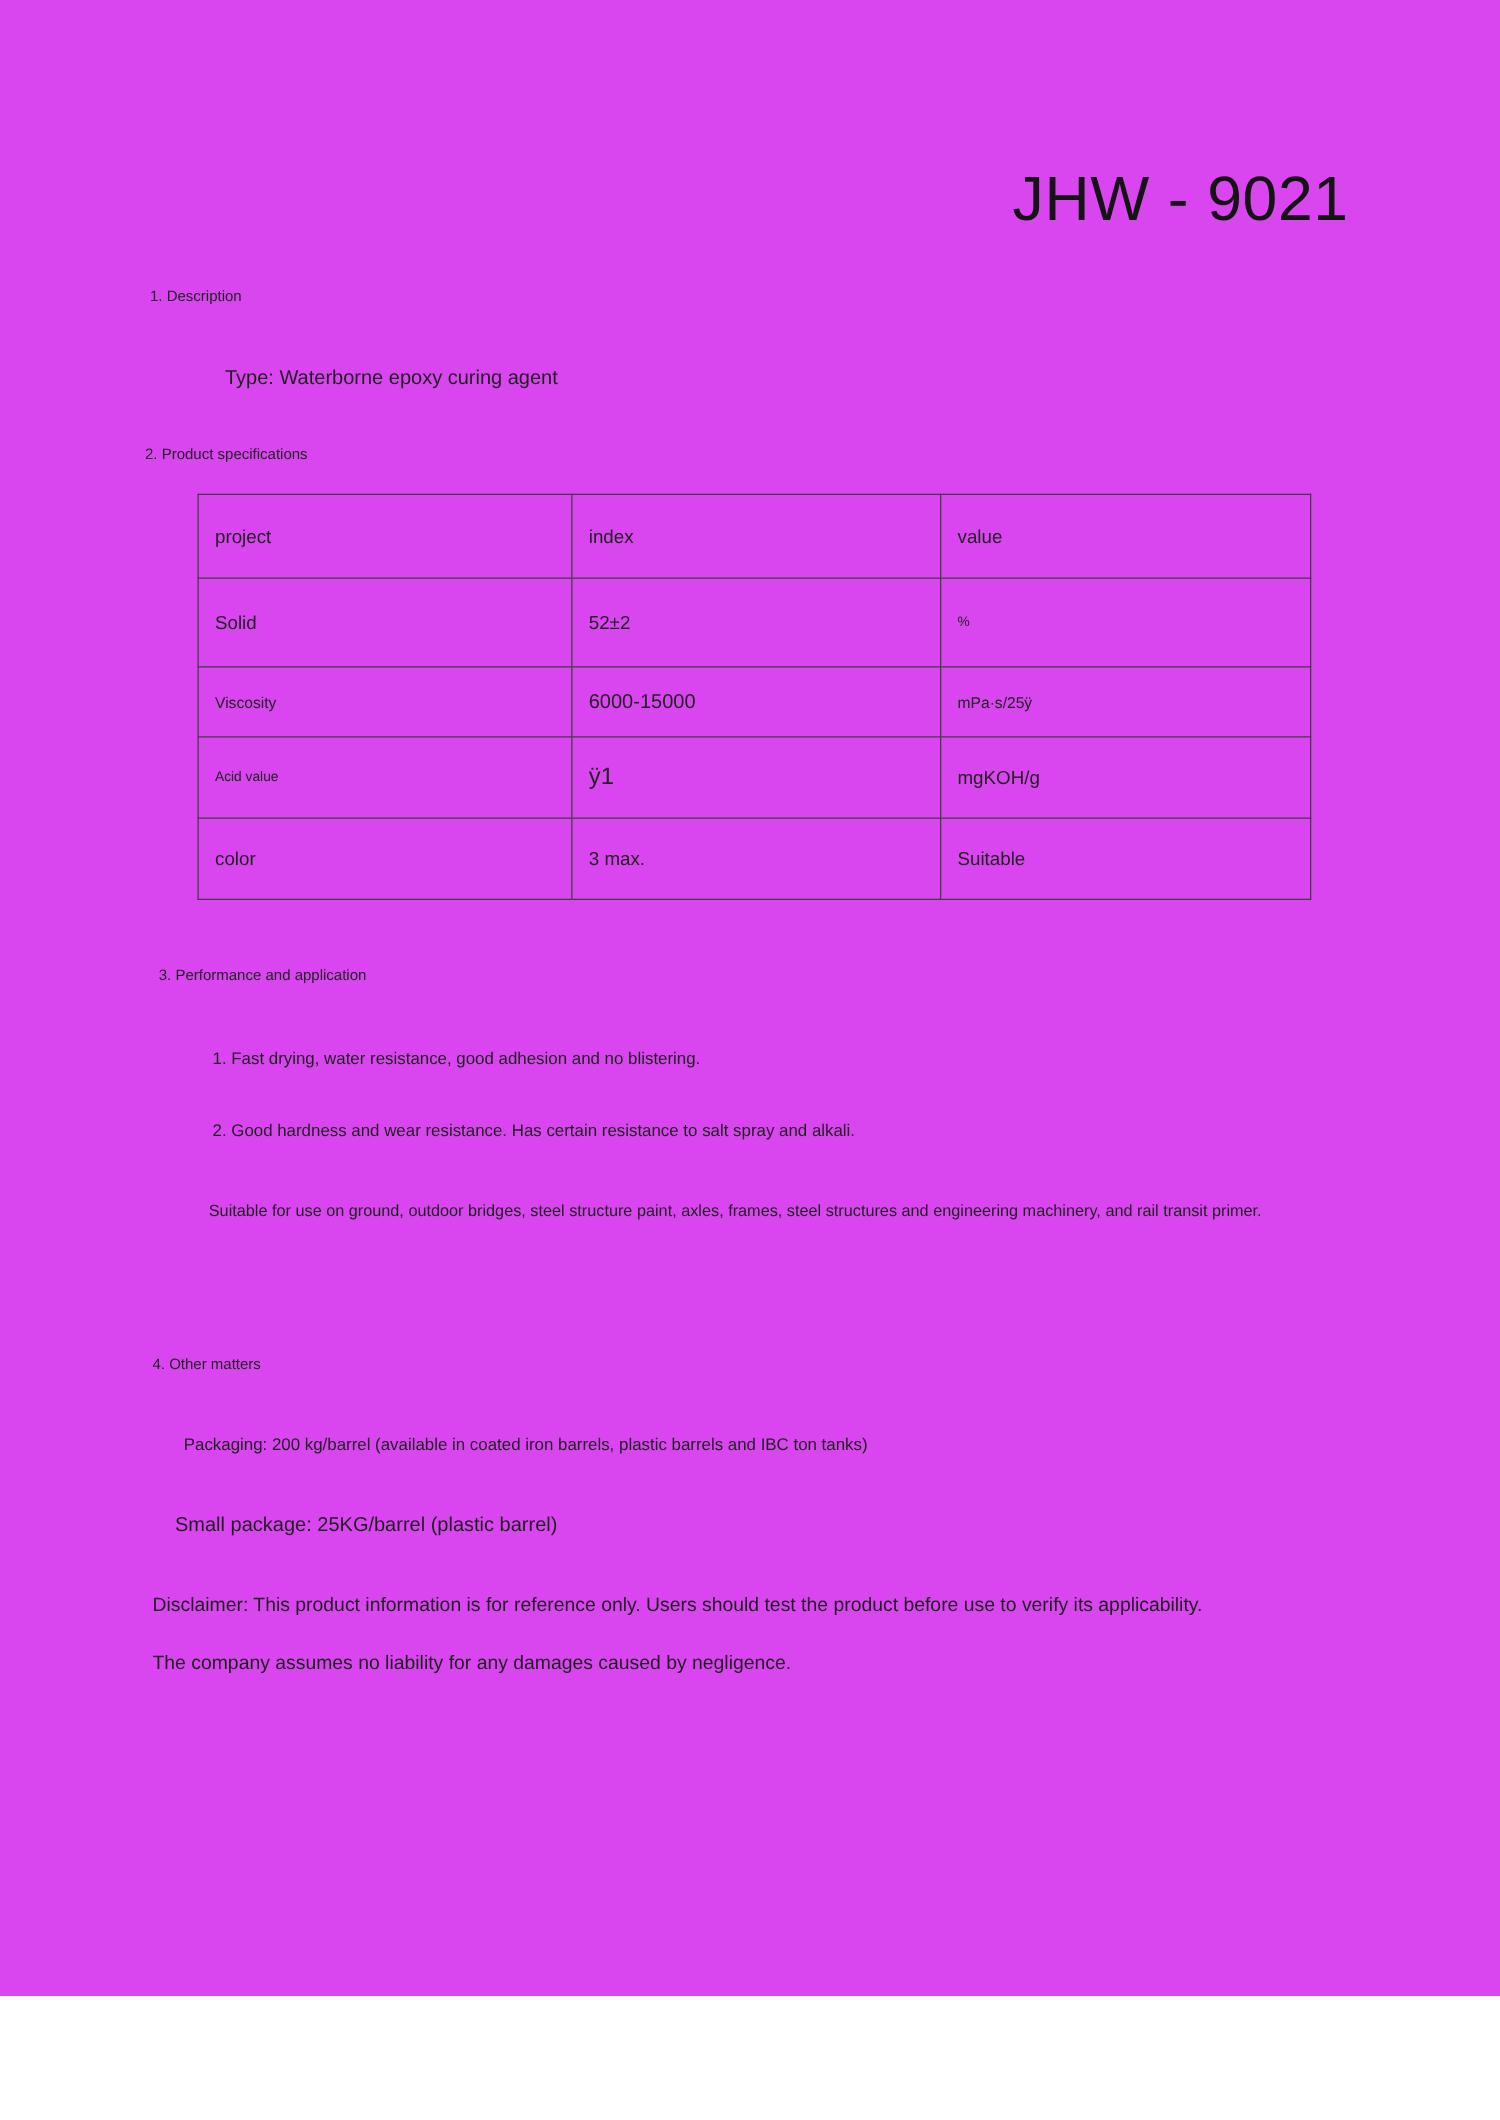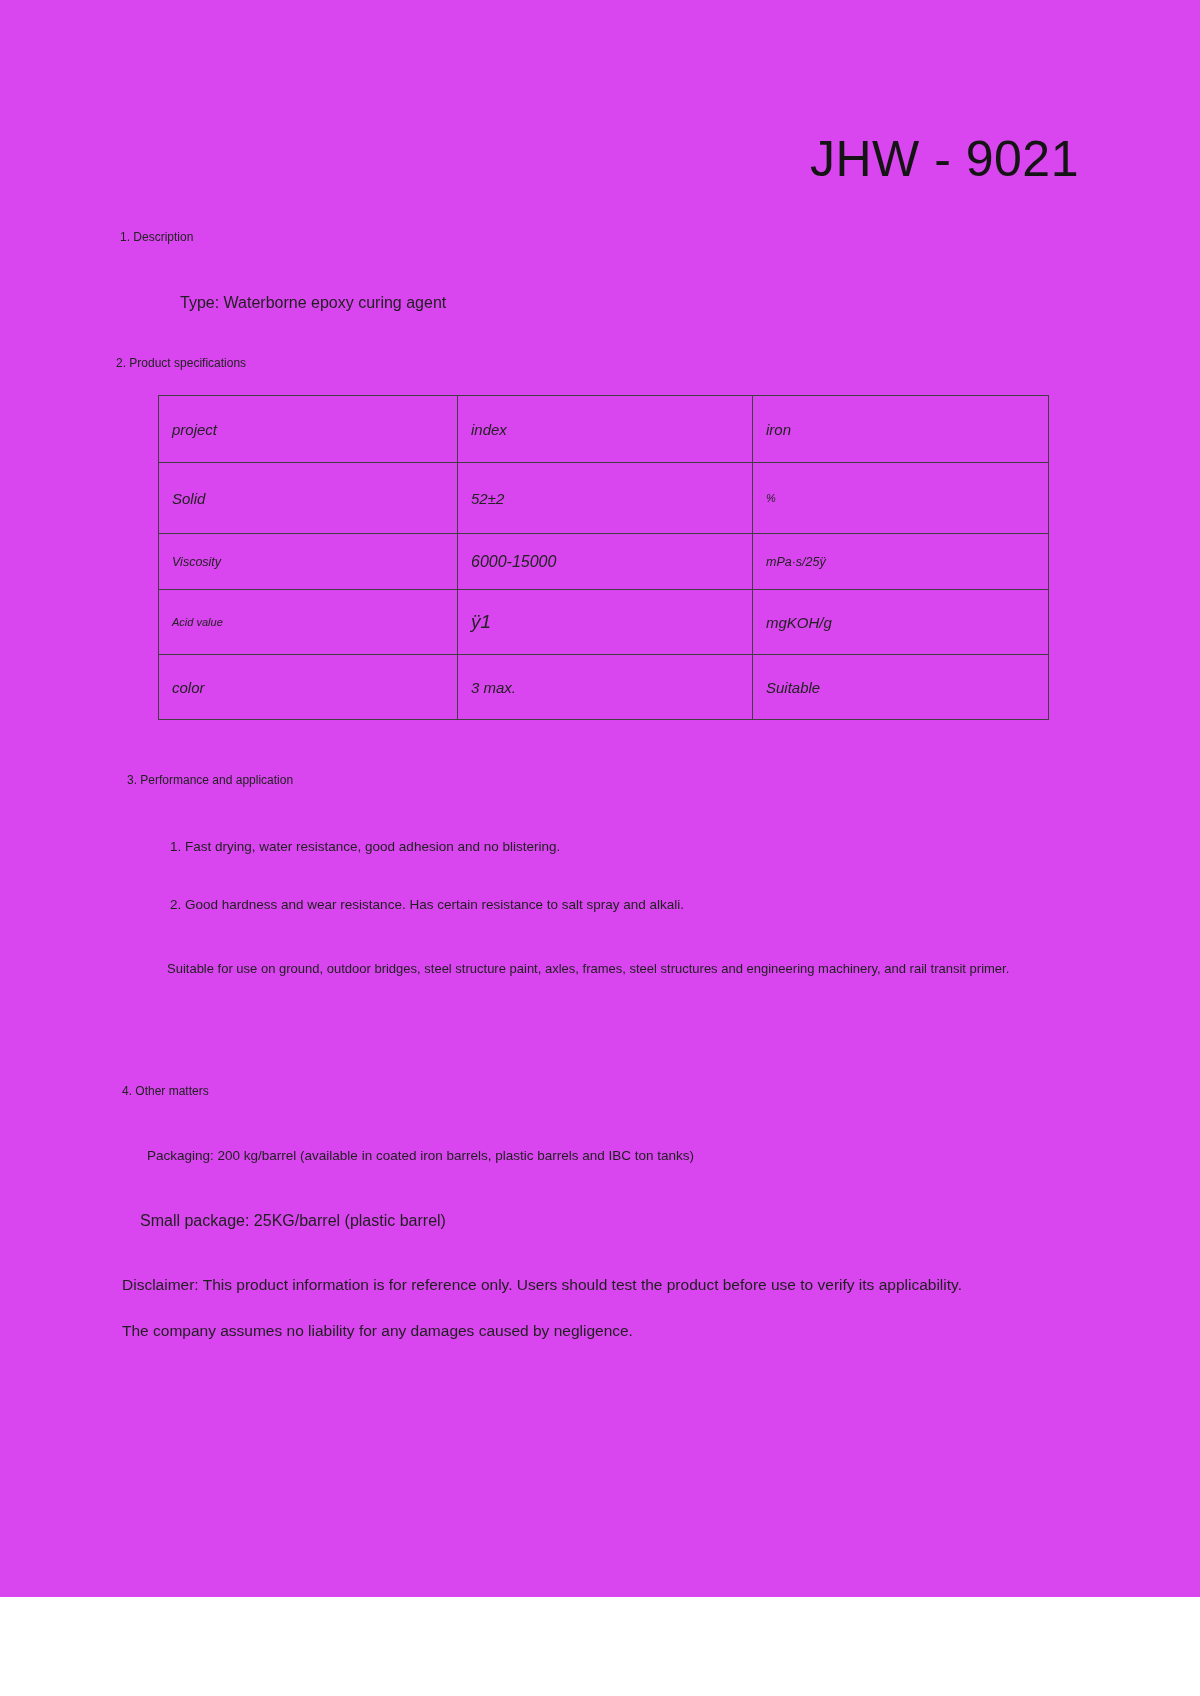--- a/index.html
+++ b/index.html
@@ -36,21 +36,20 @@
     border-collapse: collapse;
     table-layout: fixed;
     color: #222;
   }
   .spec-table th, .spec-table td {
     border: 1px solid #3f3f3f;
     text-align: left;
     vertical-align: middle;
     padding: 0 0 0 13px;
     font-weight: 400;
-    font-style: italic;
   }
   .col-project { width: 299px; }
   .col-index   { width: 295px; }
   .col-unit    { width: 296px; }
   .rh-header    { height: 67px; }
   .rh-solid     { height: 71px; }
   .rh-viscosity { height: 56px; }
   .rh-acid      { height: 65px; }
   .rh-color     { height: 65px; }
   .fs11 { font-size: 11px; }
@@ -77,21 +76,21 @@
   <table class="spec-table">
     <colgroup>
       <col class="col-project">
       <col class="col-index">
       <col class="col-unit">
     </colgroup>
     <thead>
       <tr class="rh-header">
         <th class="fs15">project</th>
         <th class="fs15">index</th>
-        <th class="fs15">iron</th>
+        <th class="fs15">value</th>
       </tr>
     </thead>
     <tbody>
       <tr class="rh-solid">
         <td class="fs15">Solid</td>
         <td class="fs15">52±2</td>
         <td class="fs11">%</td>
       </tr>
       <tr class="rh-viscosity">
         <td class="fs12">Viscosity</td>

